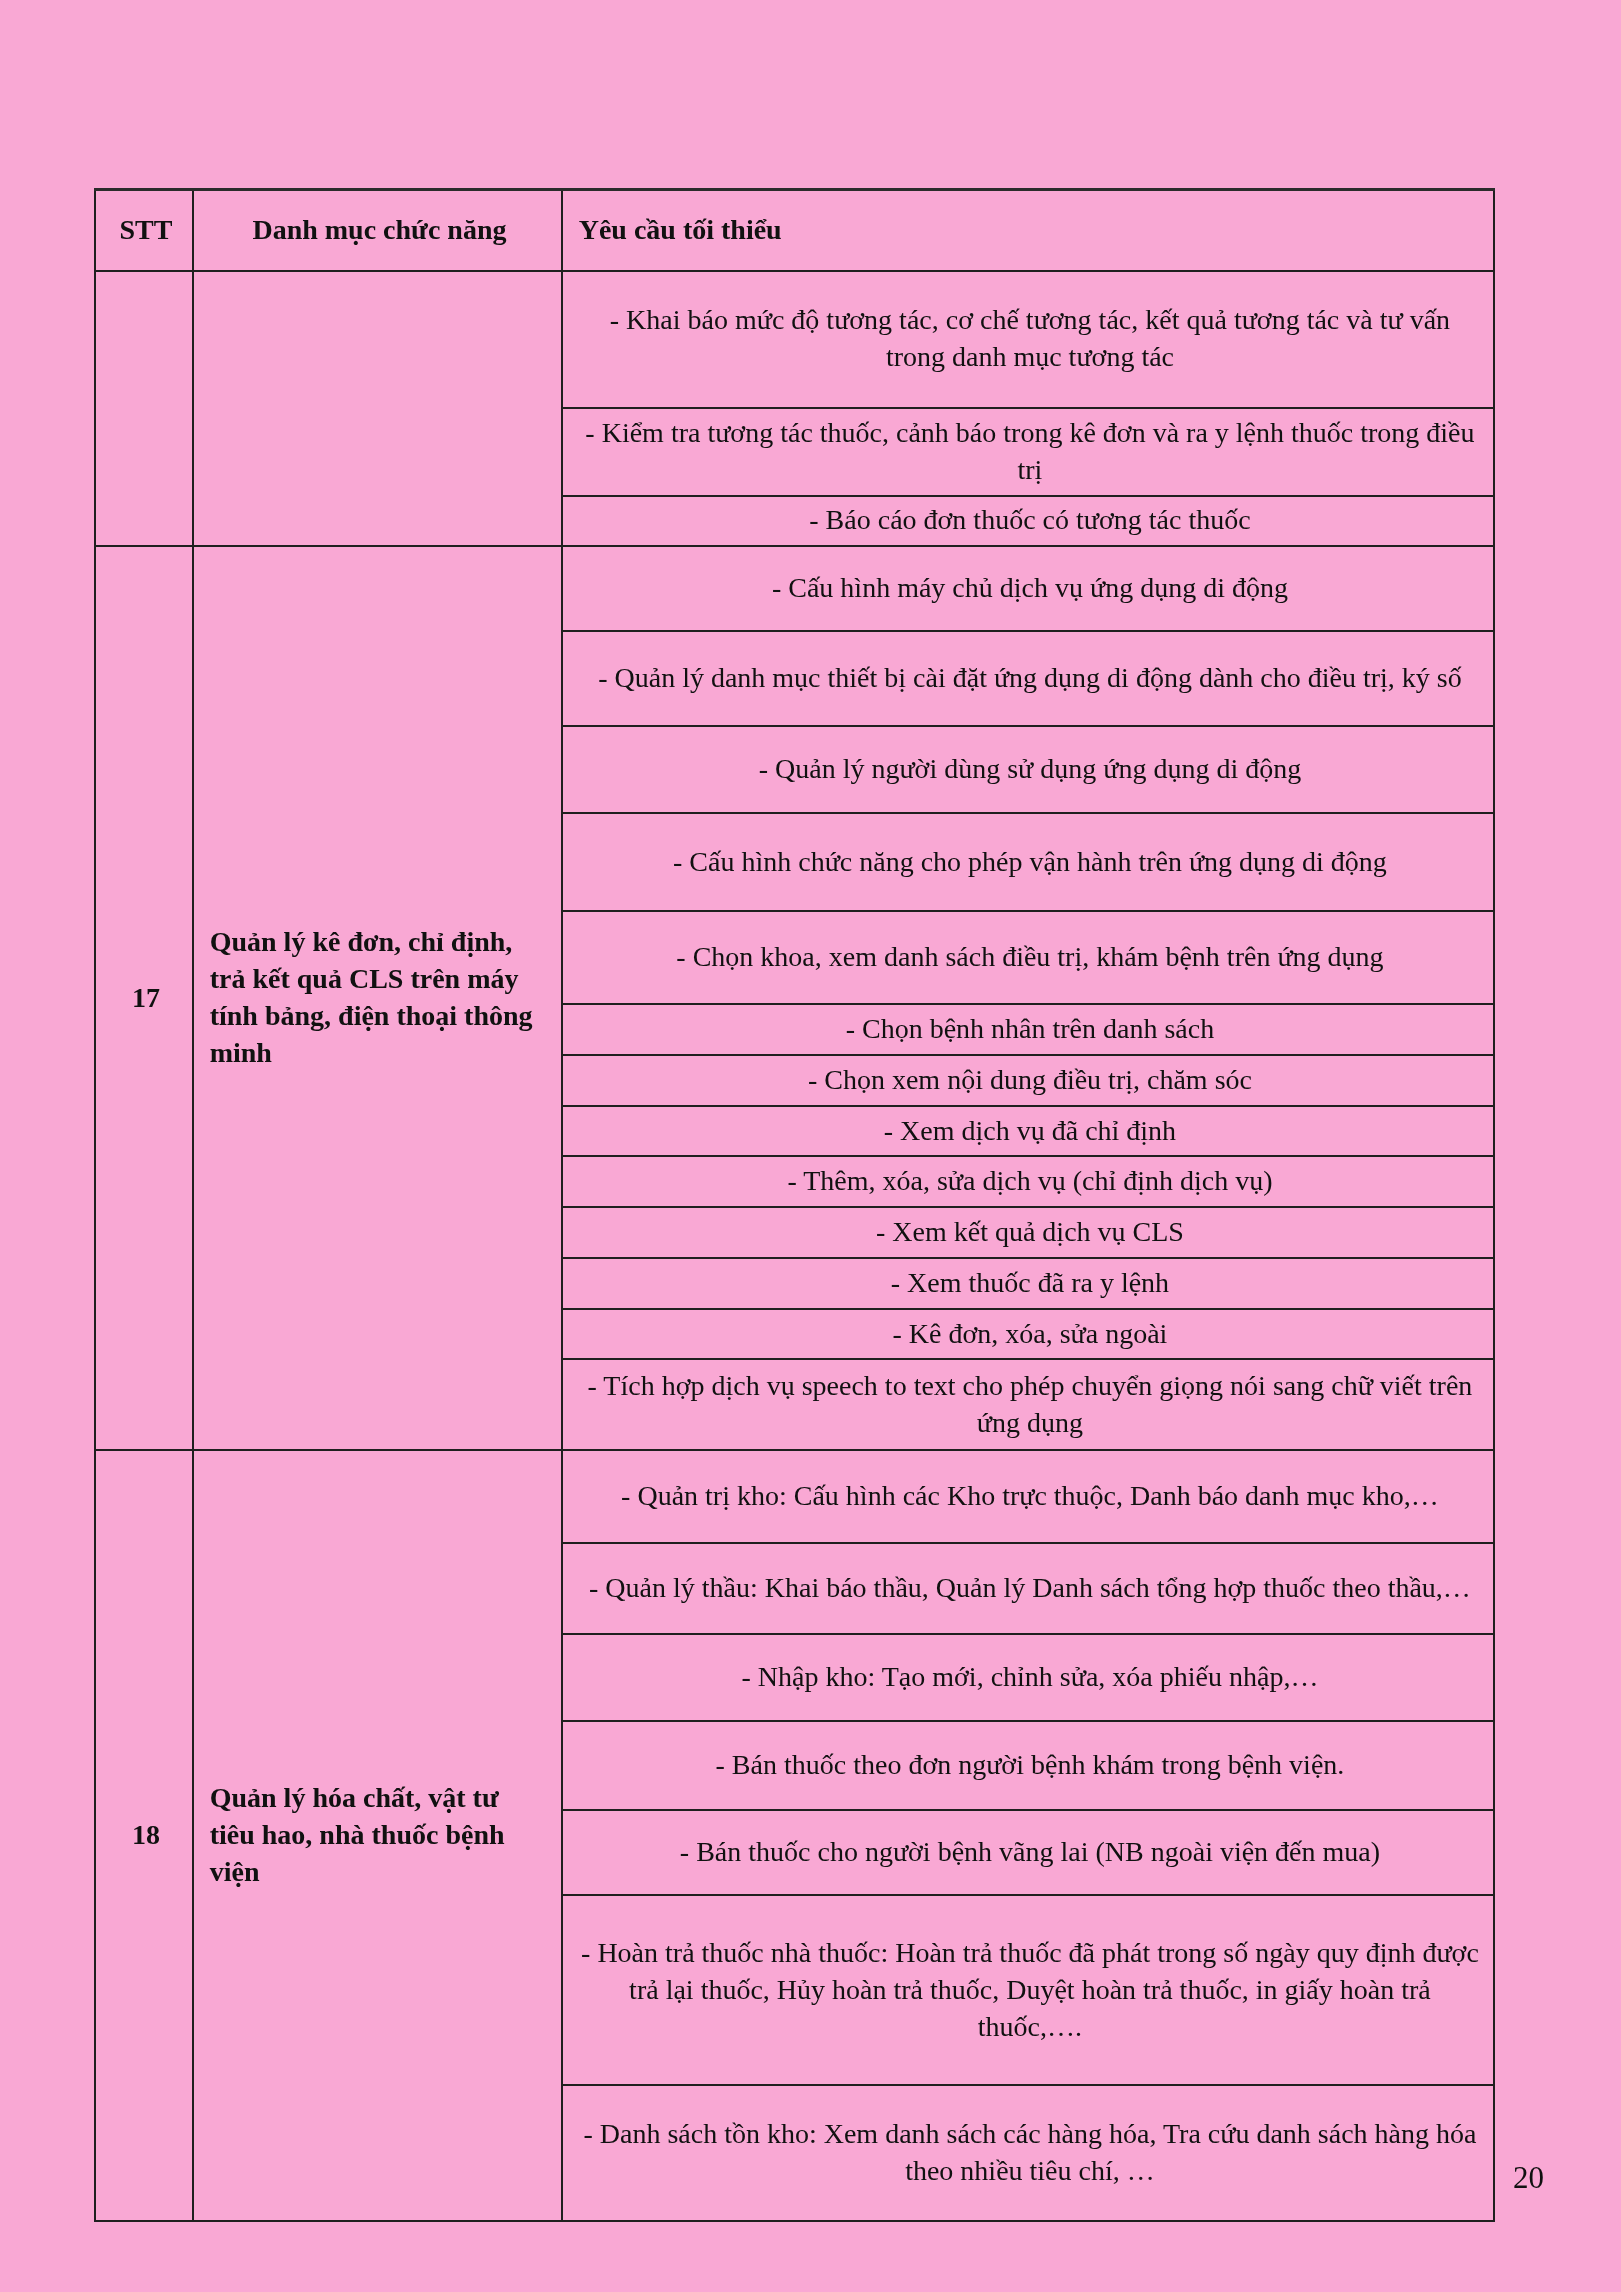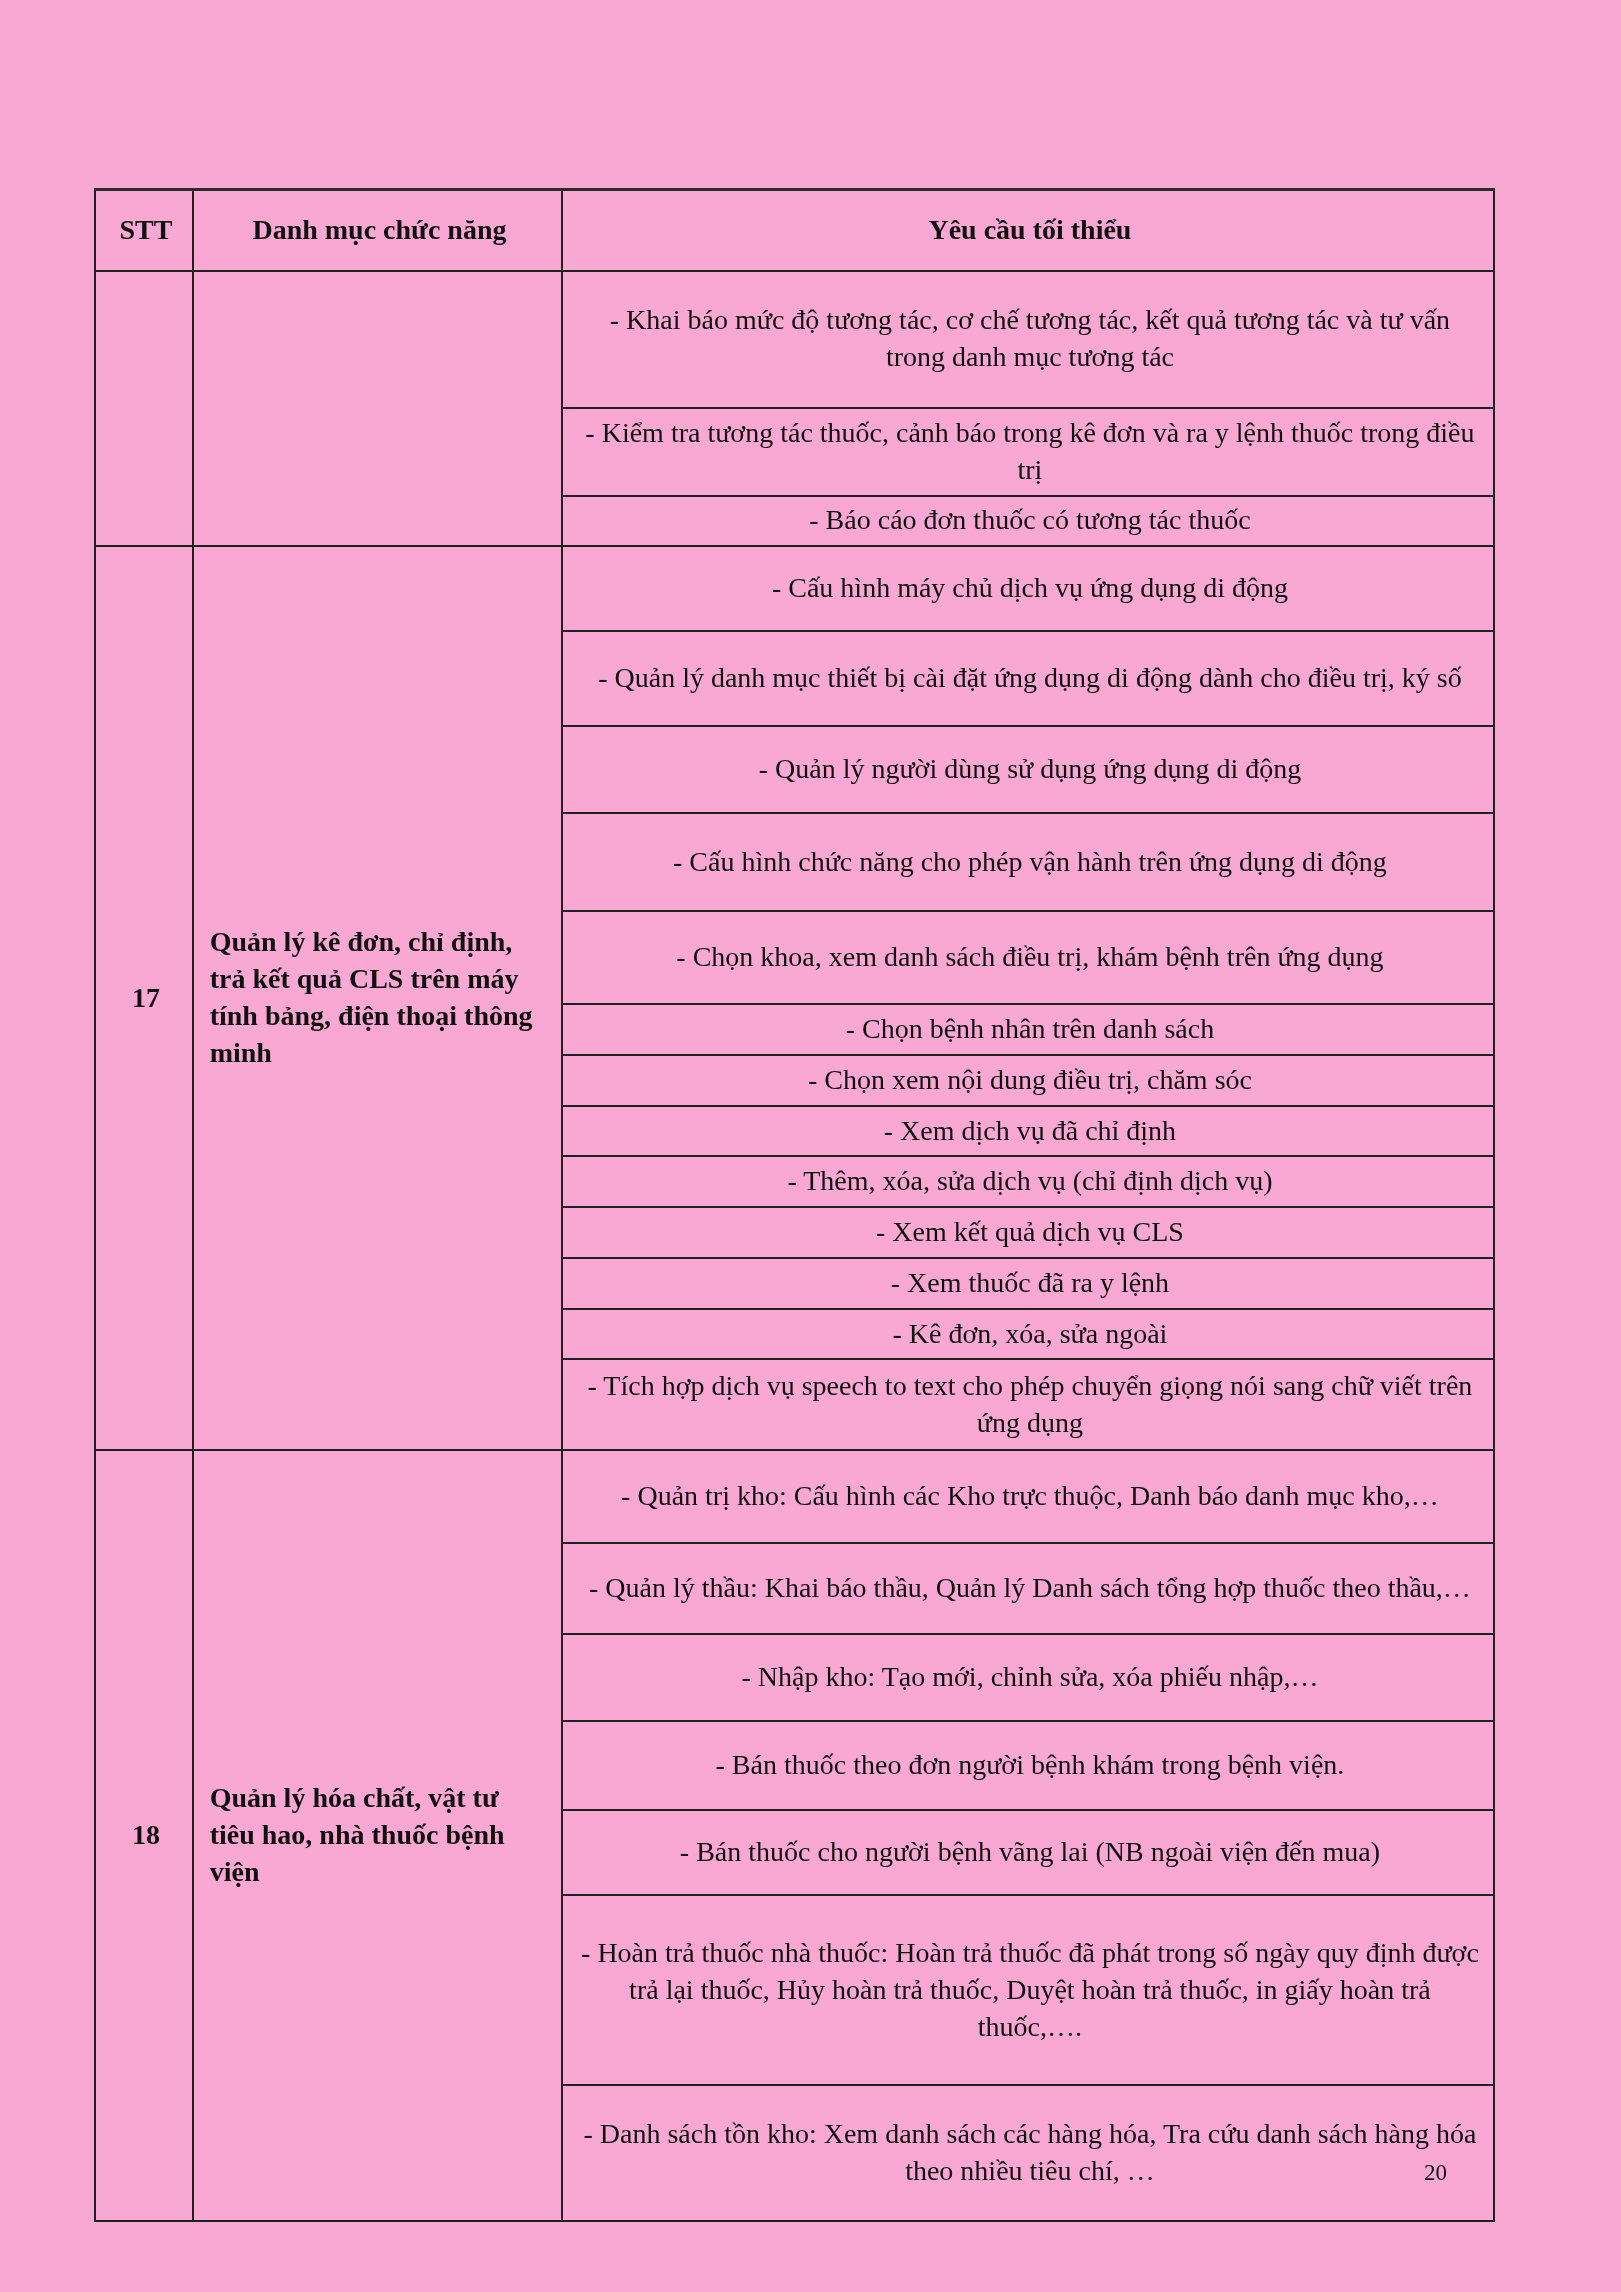--- a/index.html
+++ b/index.html
@@ -41,34 +41,34 @@
   }
   th.c-func {
     font-weight: bold;
   }
   td.c-func {
     font-weight: bold;
     padding-left: 19.6px;
     padding-right: 13.7px;
   }
   th.c-req {
-    text-align: center;
+    text-align: left;
     font-weight: bold;
     padding-left: 17.6px;
   }
   td.c-req {
     text-align: center;
     padding-left: 17.6px;
     padding-right: 13.7px;
   }
   .page-number {
     position: absolute;
-    left: 1424px;
+    left: 1513px;
     top: 2160px;
-    font-size: 23px;
+    font-size: 31px;
     color: #111111;
   }
 </style>
 </head>
 <body>
 
 <div class="page">
 
   <table class="spec">
     <colgroup>

